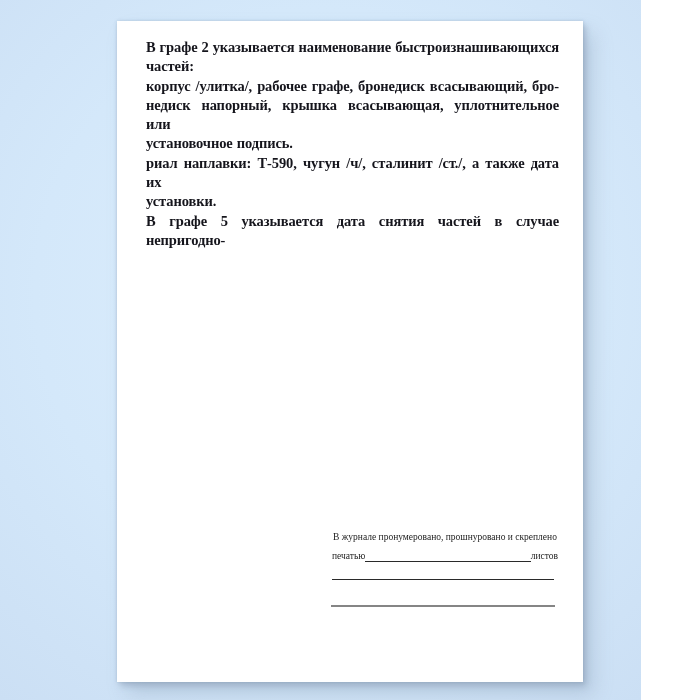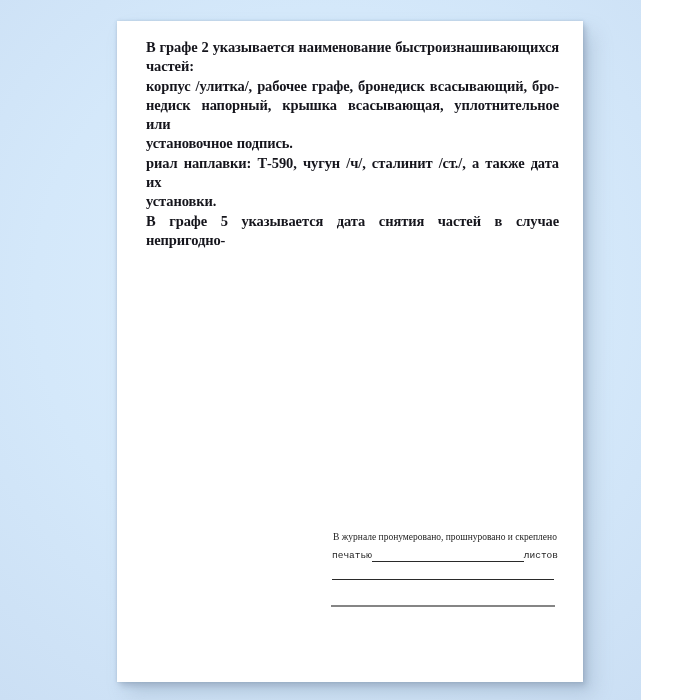--- a/index.html
+++ b/index.html
@@ -47,21 +47,21 @@
   .sig {
     position: absolute;
     left: 215px; top: 507px;
     width: 226px;
     font-size: 9.5px;
     color: #1c1c1c;
     line-height: 18.5px;
     text-align: center;
   }
   .sig-row { height: 18.5px; white-space: nowrap; }
-  .sig-row.flexrow { display: flex; align-items: flex-start; font-family: Liberation Mono, monospace; }
+  .sig-row.flexrow { display: flex; align-items: flex-start; }
   .sig-row .fill {
     flex: 1;
     height: 14px;
     border-bottom: 1px solid #2a2a2a;
   }
   .sig-row .fill.fio-fill { margin-right: 4px; }
   .rule {
     position: absolute;
     left: 214px; top: 584px;
     width: 224px; height: 2px;

